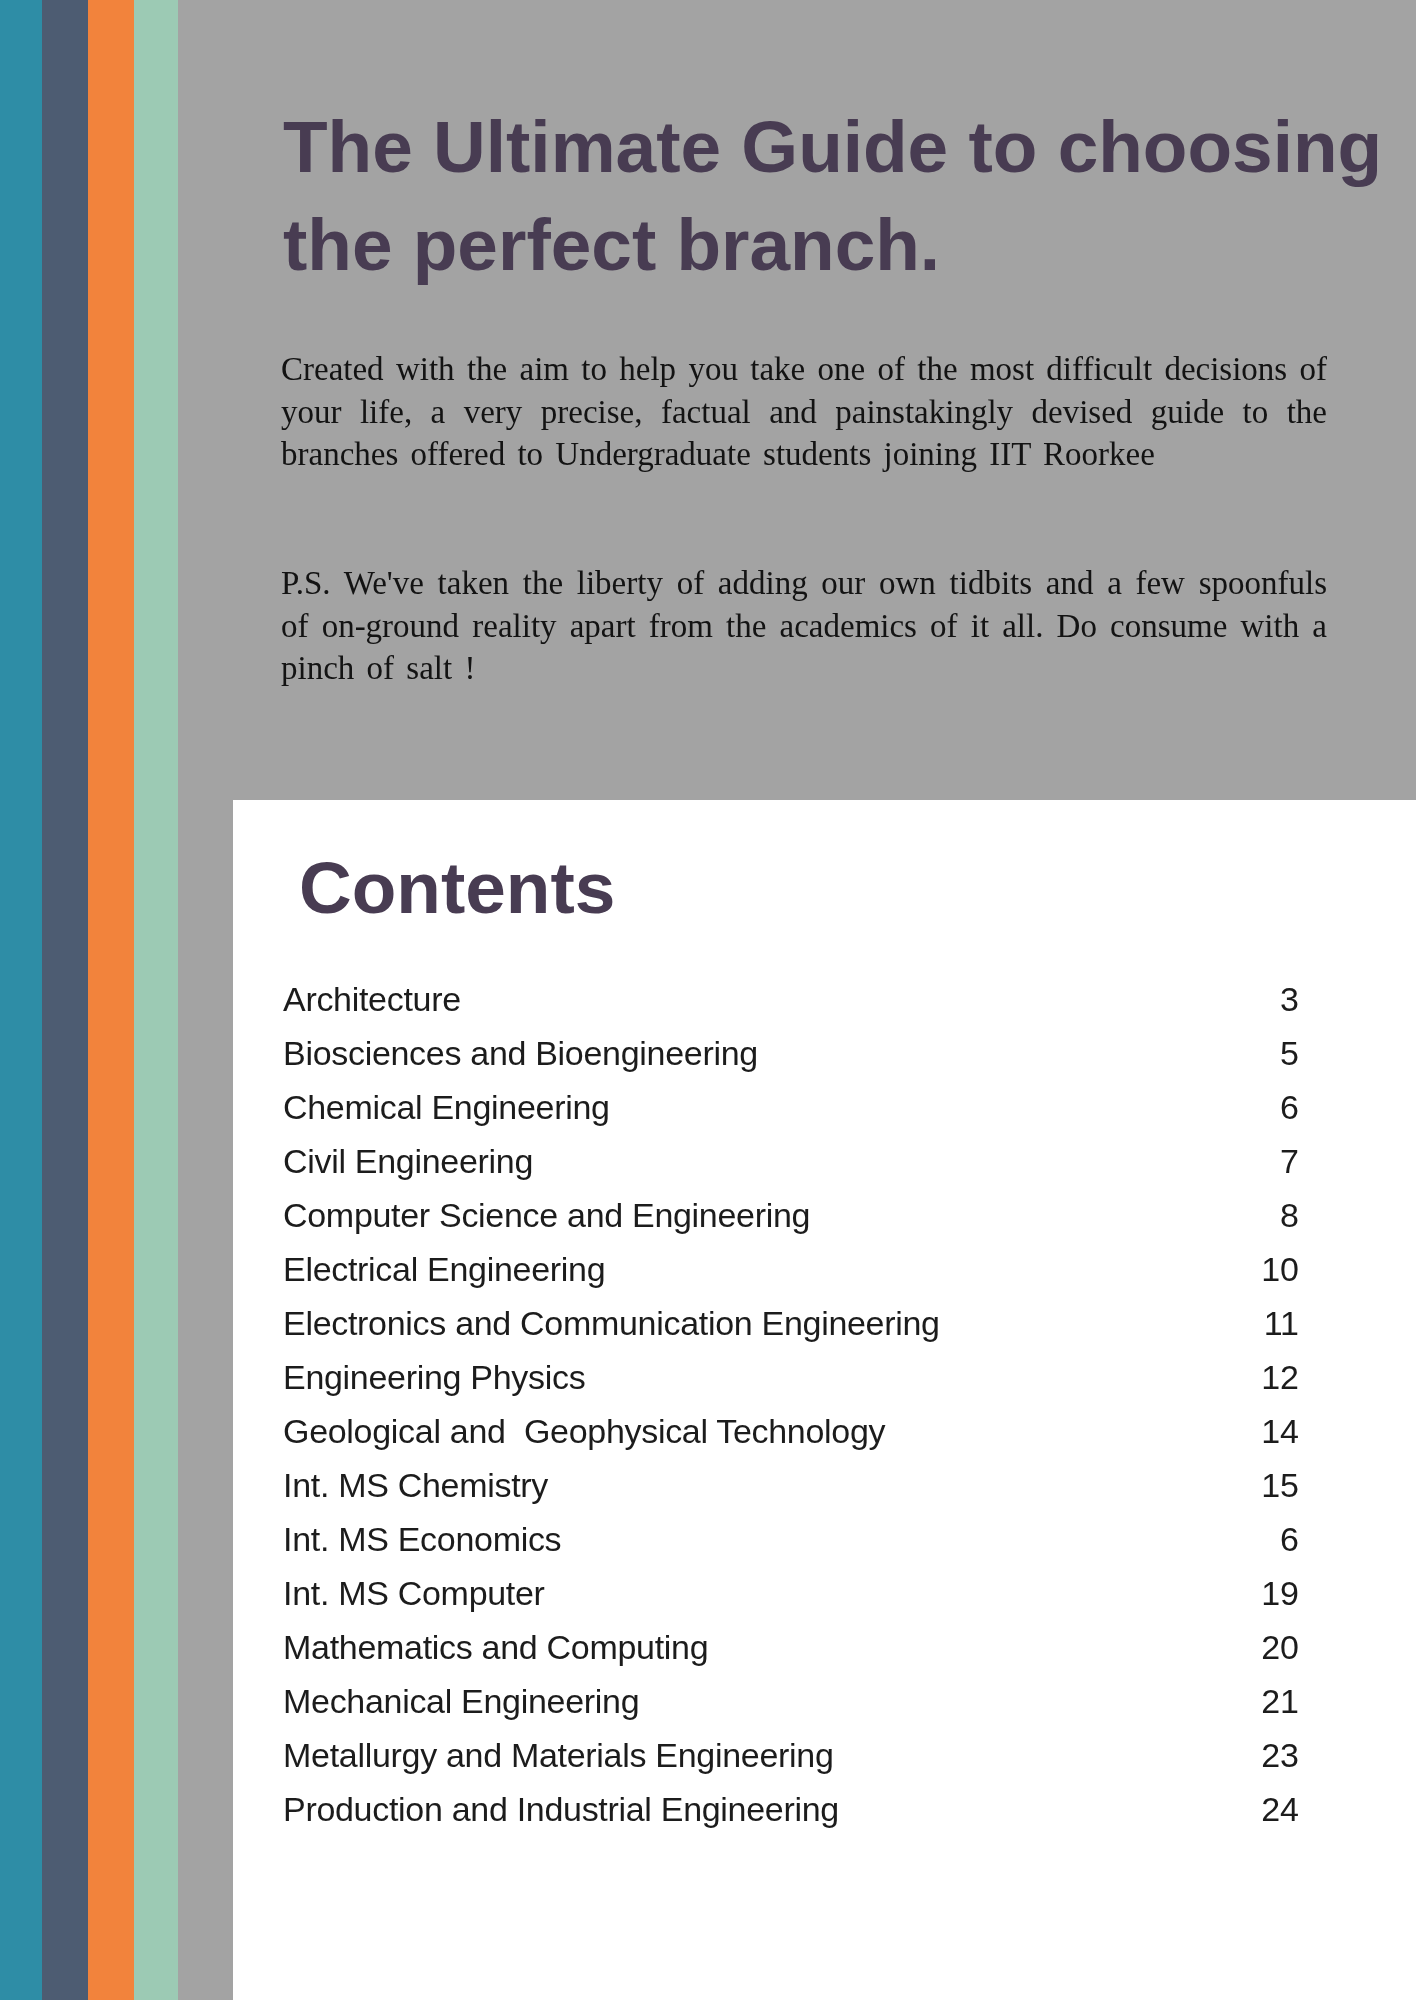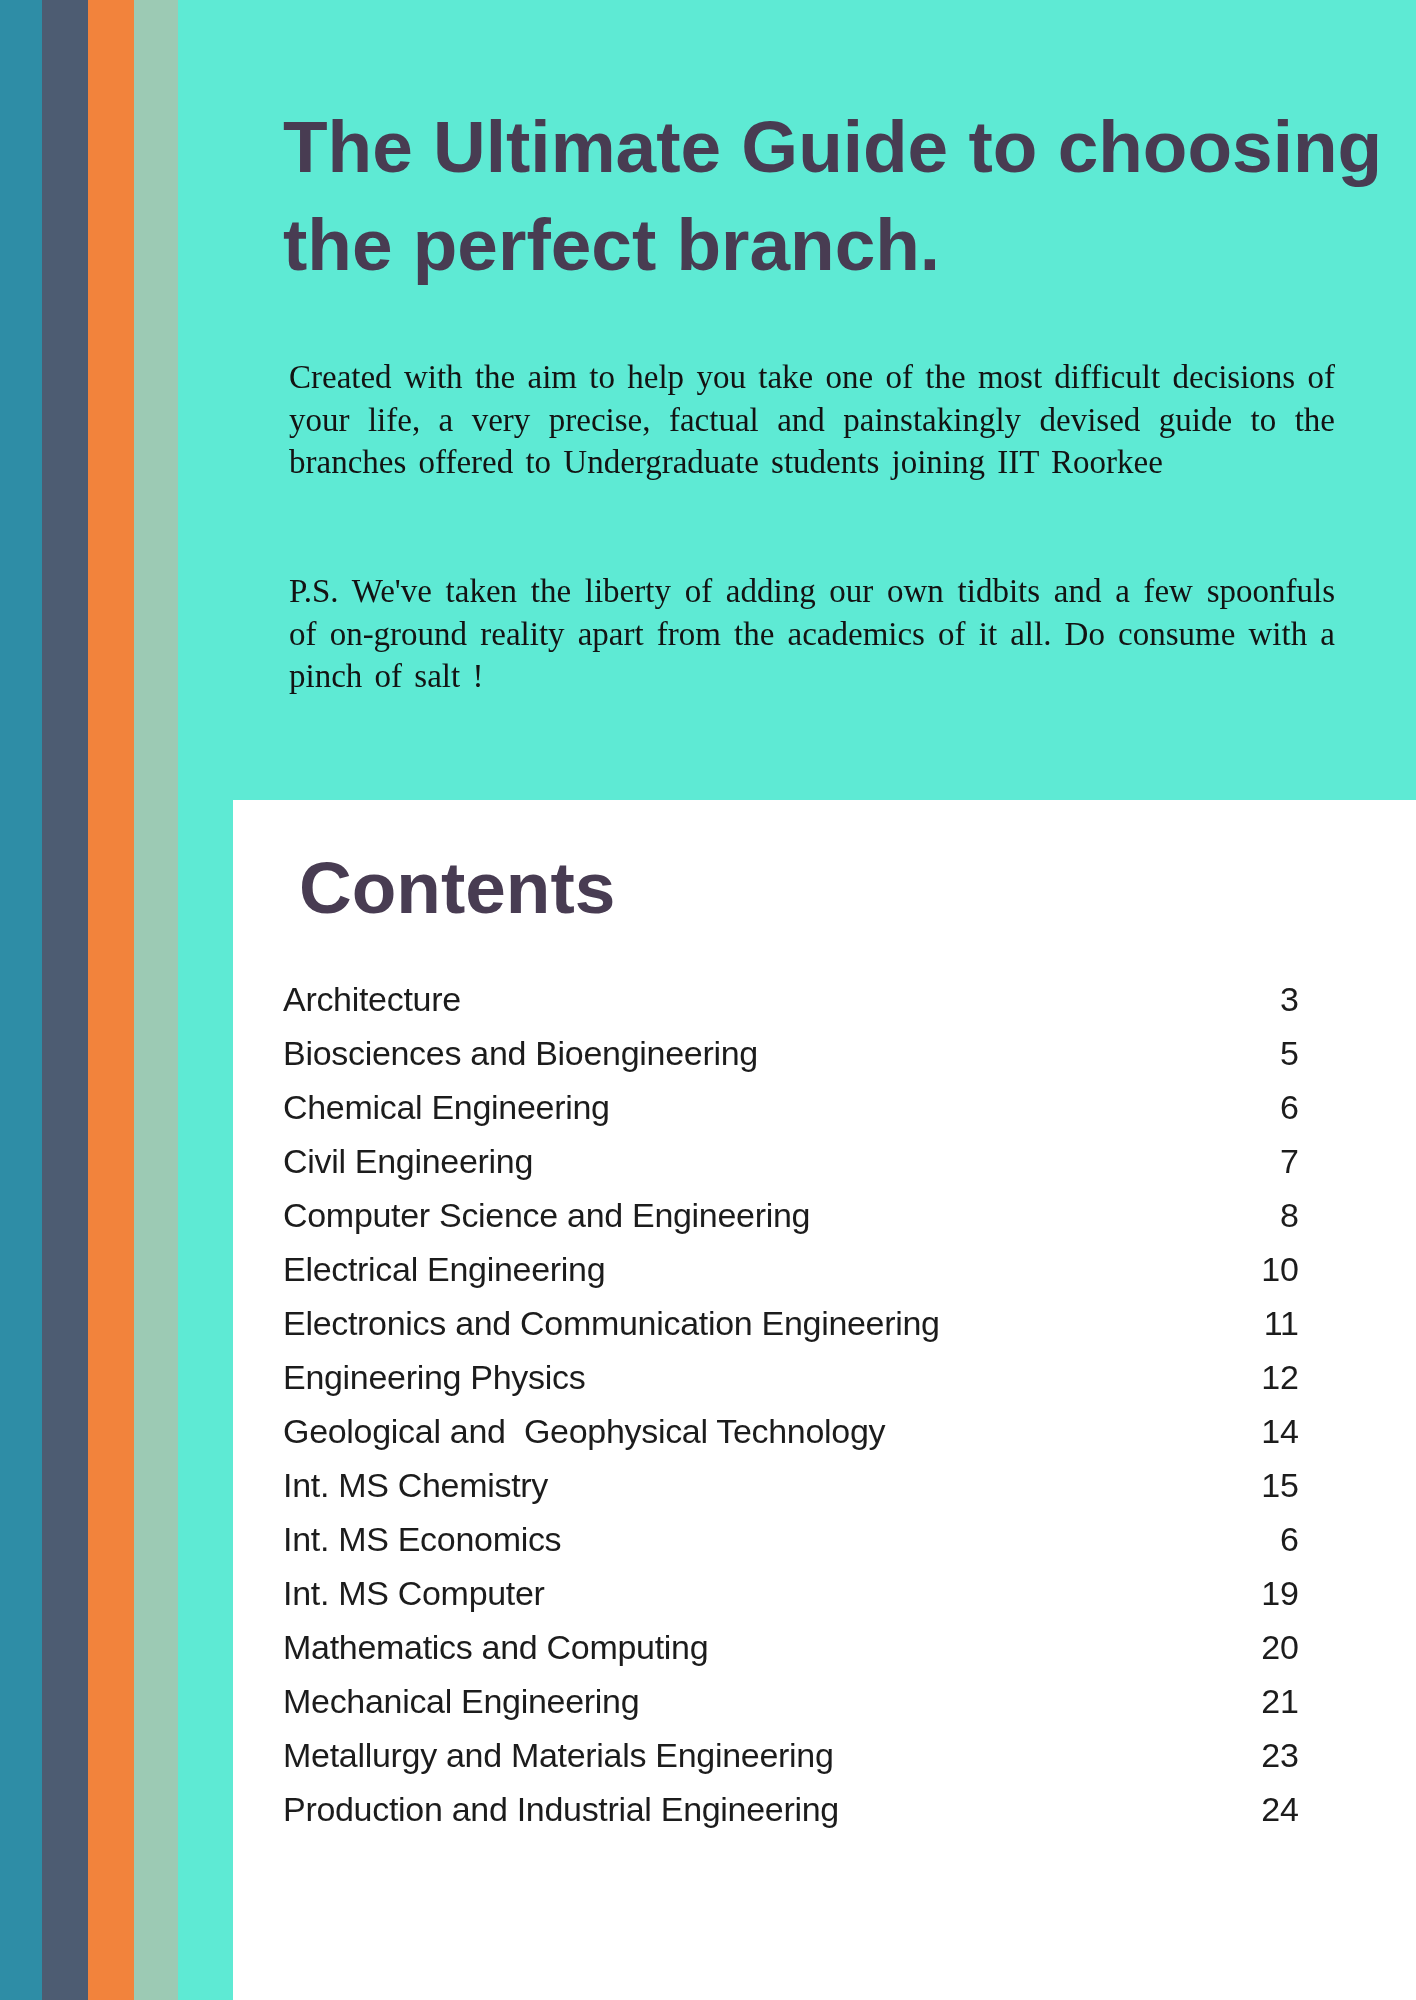--- a/index.html
+++ b/index.html
@@ -29,21 +29,21 @@
     position:absolute;
     left:283px;top:98px;width:1120px;
     margin:0;
     font-size:73px;line-height:98px;font-weight:bold;
     color:#483c52;
     letter-spacing:0px;
   }
   .body-copy{
     position:absolute;
     left:281px;width:1046px;
-    margin:8px;
+    margin:0;
     font-family:"Liberation Serif",serif;
     font-size:33px;line-height:42.5px;
     color:#131313;
     text-align:justify;
     word-spacing:4px;
   }
   .intro{top:348px;}
   .postscript{top:562px;}
 
   
@@ -76,21 +76,21 @@
   }
   .toc-page{
     font-size:34px;
     color:#1c1c1c;
     text-align:right;
   }
 </style>
 </head>
 <body>
 
-<div class="page" style="background: #5eead4;">
+<div class="page" style="background: #a3a3a3;">
 
   <div class="stripe teal" style="background: rgb(46, 141, 166);"></div>
   <div class="stripe slate" style="background: rgb(77, 92, 114);"></div>
   <div class="stripe orange" style="background: rgb(242, 131, 60);"></div>
   <div class="stripe sage" style="background: rgb(156, 202, 180);"></div>
 
   <div class="white-panel" style="background: rgb(255, 255, 255);"></div>
 
   <h1 class="doc-title">The Ultimate Guide to choosing the perfect branch.</h1>
   <p class="body-copy intro">Created with the aim to help you take one of the most difficult decisions of your life, a very precise, factual and painstakingly devised guide to the branches offered to Undergraduate students joining IIT Roorkee</p>

